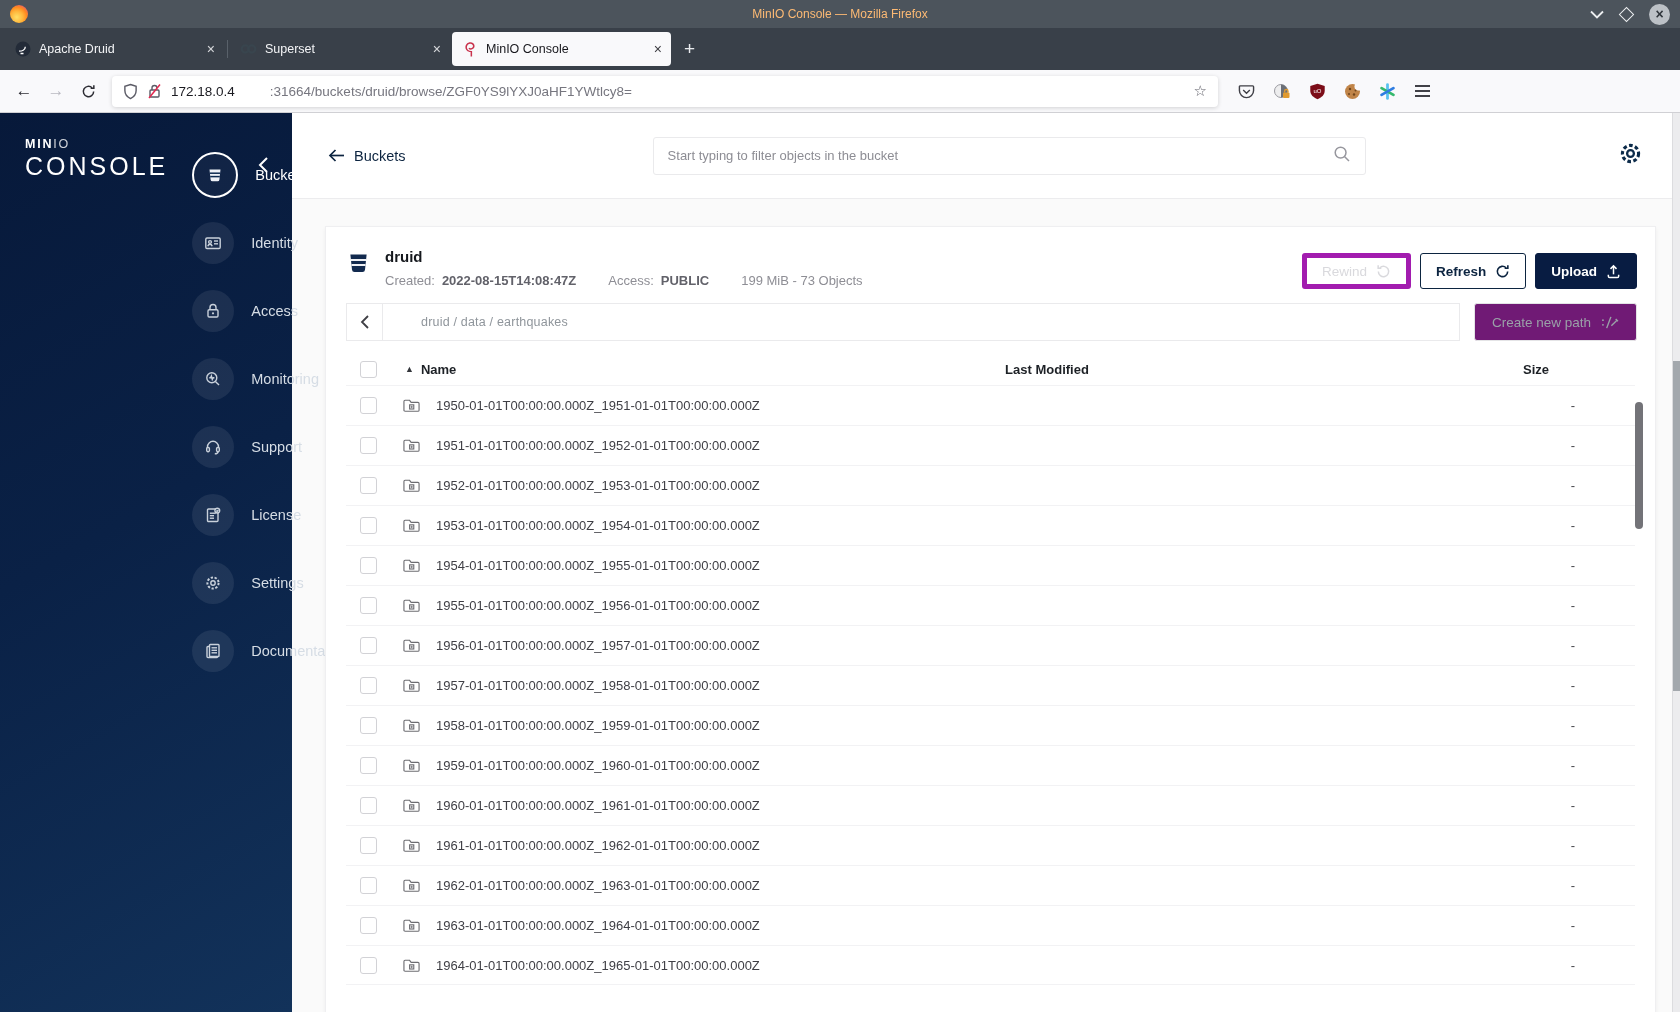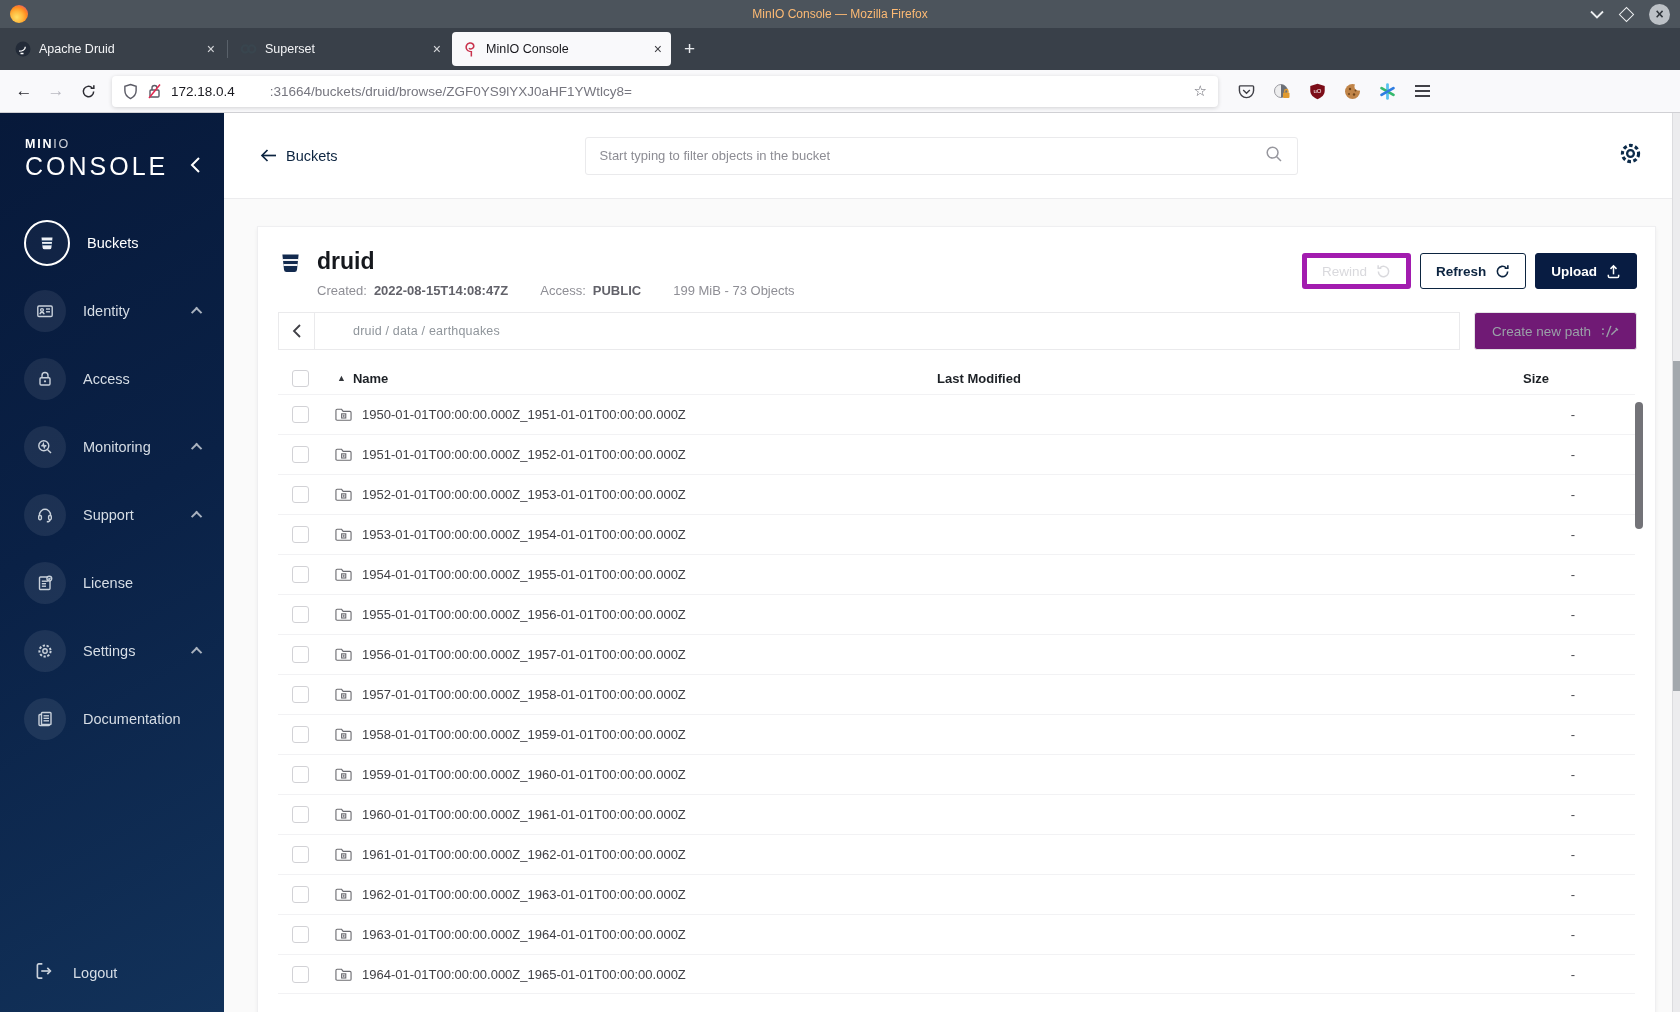--- a/index.html
+++ b/index.html
@@ -40,22 +40,22 @@
   .url-star { margin-left:auto; color:#63636c; font-size:15px; }
   .tool-icons { display:flex; align-items:center; gap:18px; margin-left:20px; }
   .tool-icons > span { display:flex; align-items:center; justify-content:center; }
 
   .page-scroll { position:absolute; right:0; top:113px; bottom:0; width:8px; background:#ececee; border-left:1px solid #dcdcdf; }
   .page-thumb { position:absolute; top:248px; left:0; width:100%; height:330px; background:#a3a8ad; }
 
   
   .app { display:flex; height:899px; }
 
-  .sidebar { width:224px; flex:none; background:linear-gradient(150deg,#07193a 0%,#0a2146 45%,#12325a 100%);
-    display:flex; flex-direction:column; position:relative; }
+  .sidebar { width:292px; flex:none; background:linear-gradient(150deg,#07193a 0%,#0a2146 45%,#12325a 100%);
+    display:flex; position:relative; }
   .logo { padding:24px 0 0 25px; color:#fff; }
   .logo-min { font-size:12.5px; font-weight:800; letter-spacing:1.8px; }
   .logo-min .io { font-weight:300; opacity:.8; }
   .logo-console { font-size:25px; font-weight:300; letter-spacing:3px; margin-top:1px; }
   .collapse-btn { position:absolute; top:42px; right:22px; }
   .menu { margin-top:28px; display:flex; flex-direction:column; }
   .mitem { display:flex; align-items:center; height:68px; padding:0 22px 0 24px; }
   .micon { width:42px; height:42px; border-radius:50%; background:rgba(255,255,255,.08);
     display:flex; align-items:center; justify-content:center; flex:none; }
   .mitem.selected .micon { width:46px; height:46px; border:2px solid #fff; background:rgba(255,255,255,.04); }
@@ -76,21 +76,21 @@
     font-family:"Liberation Sans", sans-serif; background:transparent; }
   .search-box input::placeholder { color:#8d8d94; }
   .gear-top { margin-left:auto; }
 
   .content { flex:1; padding:27px 24px 0 33px; position:relative; overflow:hidden; }
   .card { background:#fff; border:1px solid #efeff1; box-shadow:0 2px 4px rgba(0,0,0,.05); height:1000px; position:relative; }
 
   .card-head { display:flex; align-items:flex-start; padding:21px 18px 6px 20px; }
   .bucket-ico { margin-top:2px; }
   .bucket-info { margin-left:14px; }
-  .bucket-title { font-size:23px; font-weight:700; color:#15181d; }
+  .bucket-title { font-size:15px; font-weight:700; color:#15181d; }
   .bucket-meta { margin-top:8px; font-size:13px; color:#8e8e95; display:flex; gap:7px; align-items:baseline; }
   .bucket-meta b { color:#62626a; font-weight:700; }
   .bucket-meta .gap { width:18px; }
   .head-actions { margin-left:auto; display:flex; gap:9px; margin-top:5px; }
   .btn { height:36px; border-radius:3px; font-size:13.5px; display:flex; align-items:center; gap:9px;
     padding:0 15px; background:#fff; white-space:nowrap; }
   .btn-rewind { border:5px solid #a21caf; color:#d9d9dd; }
   .btn-refresh { border:1px solid #0c2440; color:#0c2440; font-weight:600; }
   .btn-upload { background:#081C42; border:1px solid #081C42; color:#fff; font-weight:600; }
 
@@ -101,21 +101,21 @@
   .btn-create { height:38px; border:1px solid #e4e4e6; border-radius:3px; background:#701a75; color:#9aa1a8;
     font-size:13.5px; display:flex; align-items:center; gap:9px; padding:0 17px; flex:none; }
 
   .obj-table { margin:12px 20px 0 20px; }
   .thead, .trow { display:grid; grid-template-columns:44px 377px 560px 1fr; align-items:center; }
   .thead { height:32px; font-size:13px; font-weight:700; color:#1d2126; }
   .trow { height:40px; border-top:1px solid #f2f2f4; font-size:13px; color:#3f3f45; }
   .trow:last-child { border-bottom:1px solid #f2f2f4; }
   .cell-check { display:flex; justify-content:center; }
   .cb { width:17px; height:17px; border:1.5px solid #d2d2d6; border-radius:3px; background:#fff; display:block; }
-  .cell-name { display:flex; align-items:center; gap:10px; padding-left:13px; min-width:0; white-space:nowrap; }
+  .cell-name { display:flex; align-items:center; gap:16px; padding-left:13px; min-width:0; white-space:nowrap; }
   .th-name { display:flex; align-items:center; gap:7px; padding-left:15px; }
   .sort-caret { font-size:9px; color:#33363b; }
   .th-mod { justify-self:center; }
   .th-size { justify-self:end; padding-right:86px; }
   .cell-size { justify-self:end; padding-right:60px; color:#46464b; }
   .tbl-thumb { position:absolute; right:12px; top:175px; width:8px; height:127px; background:#737378; border-radius:4px; }
 </style>
 </head>
 <body>
 

